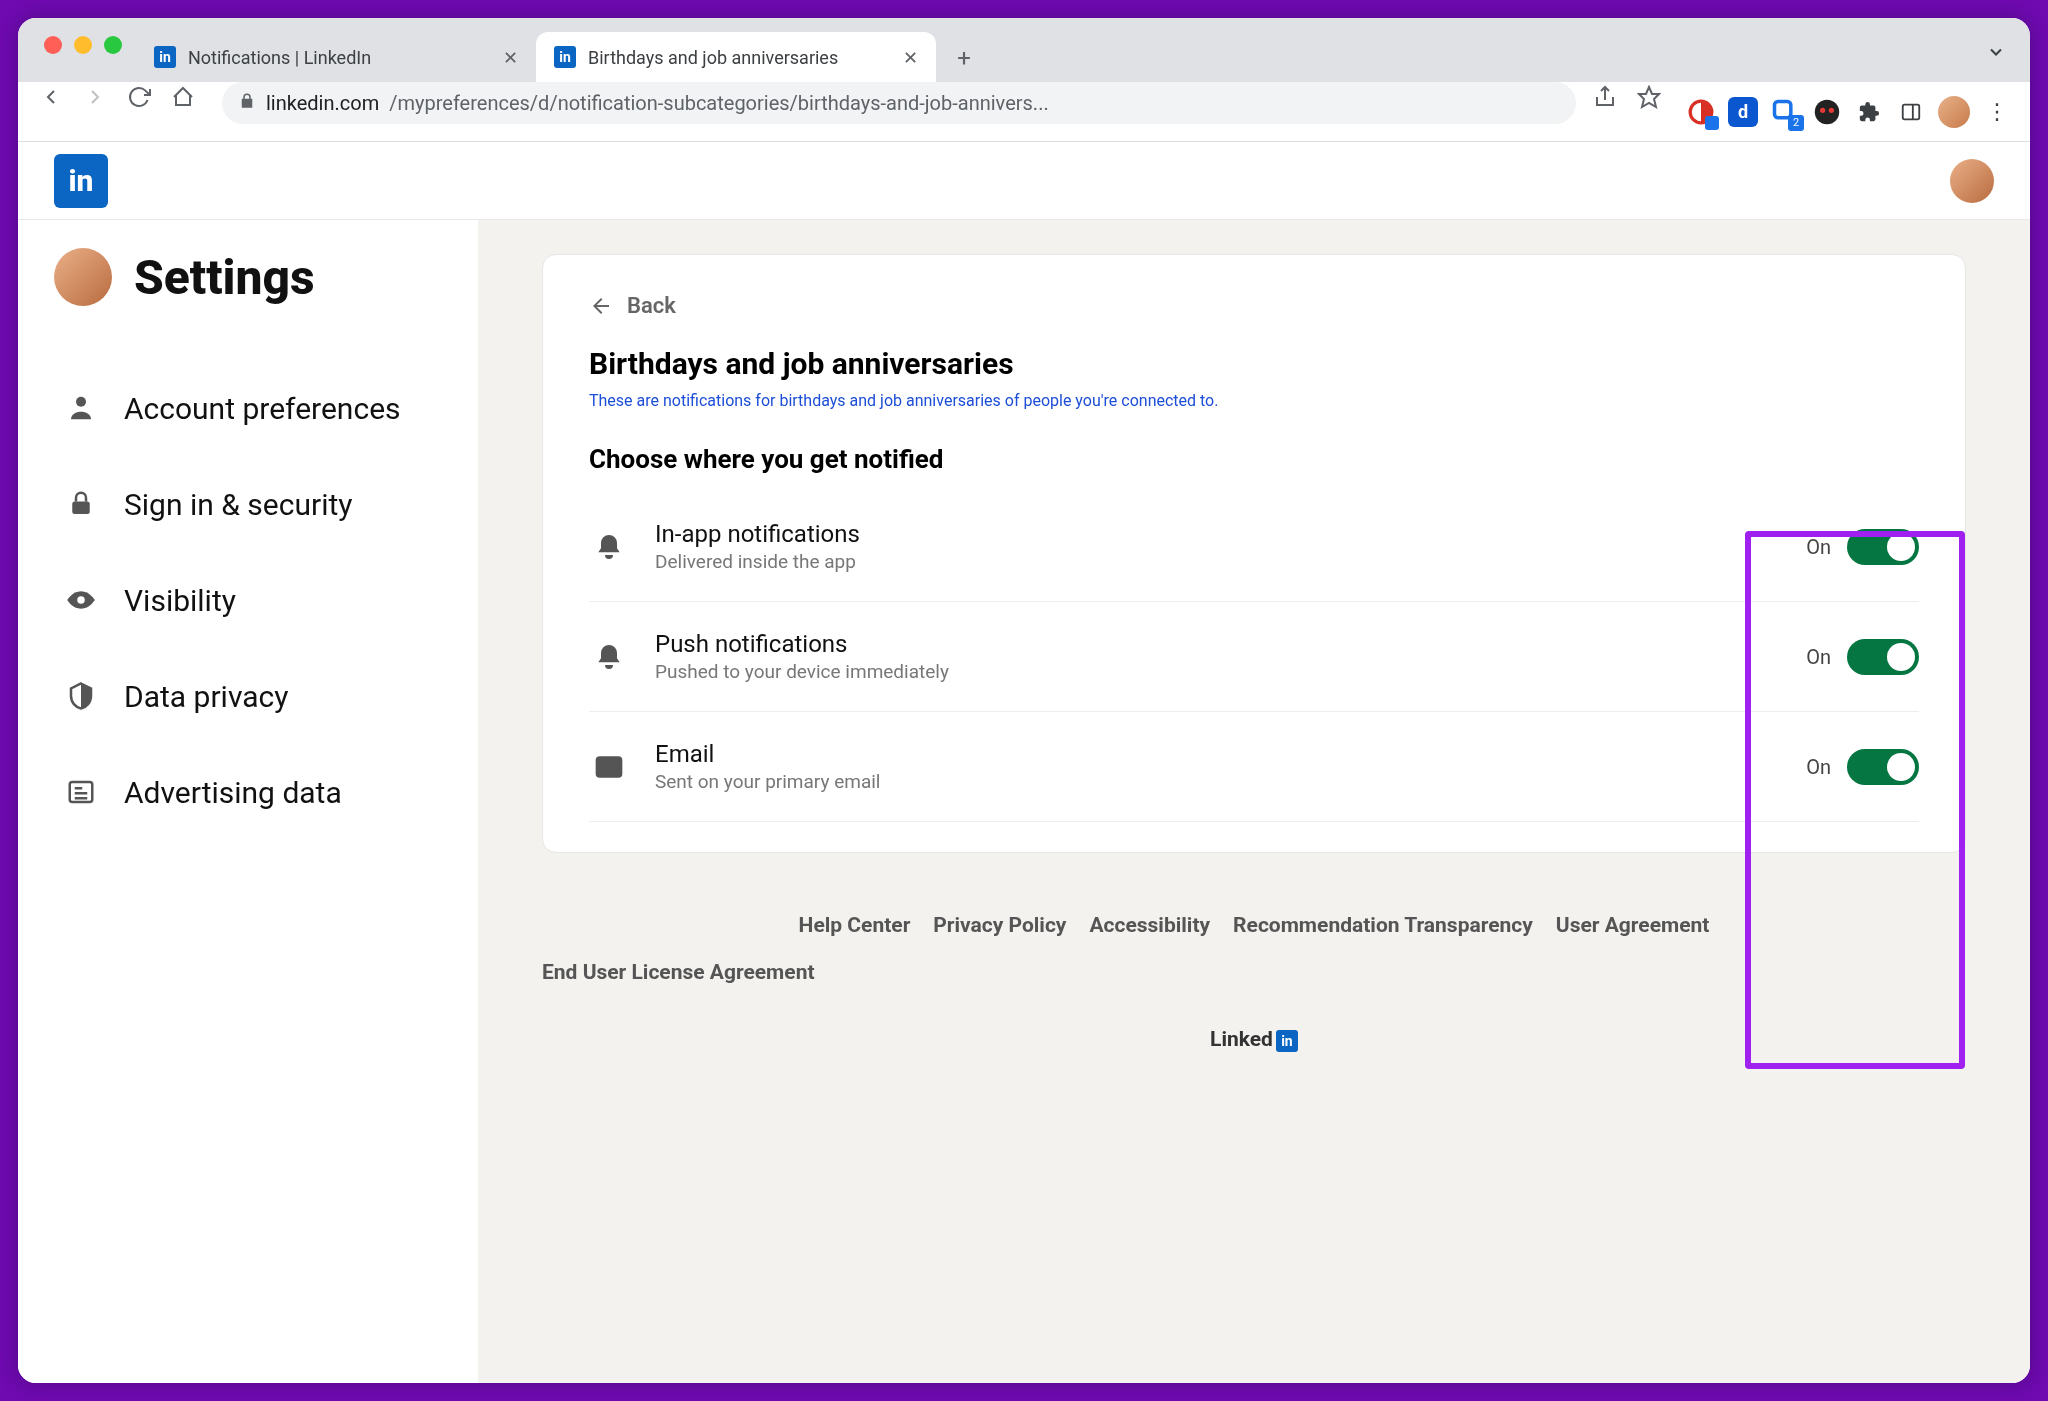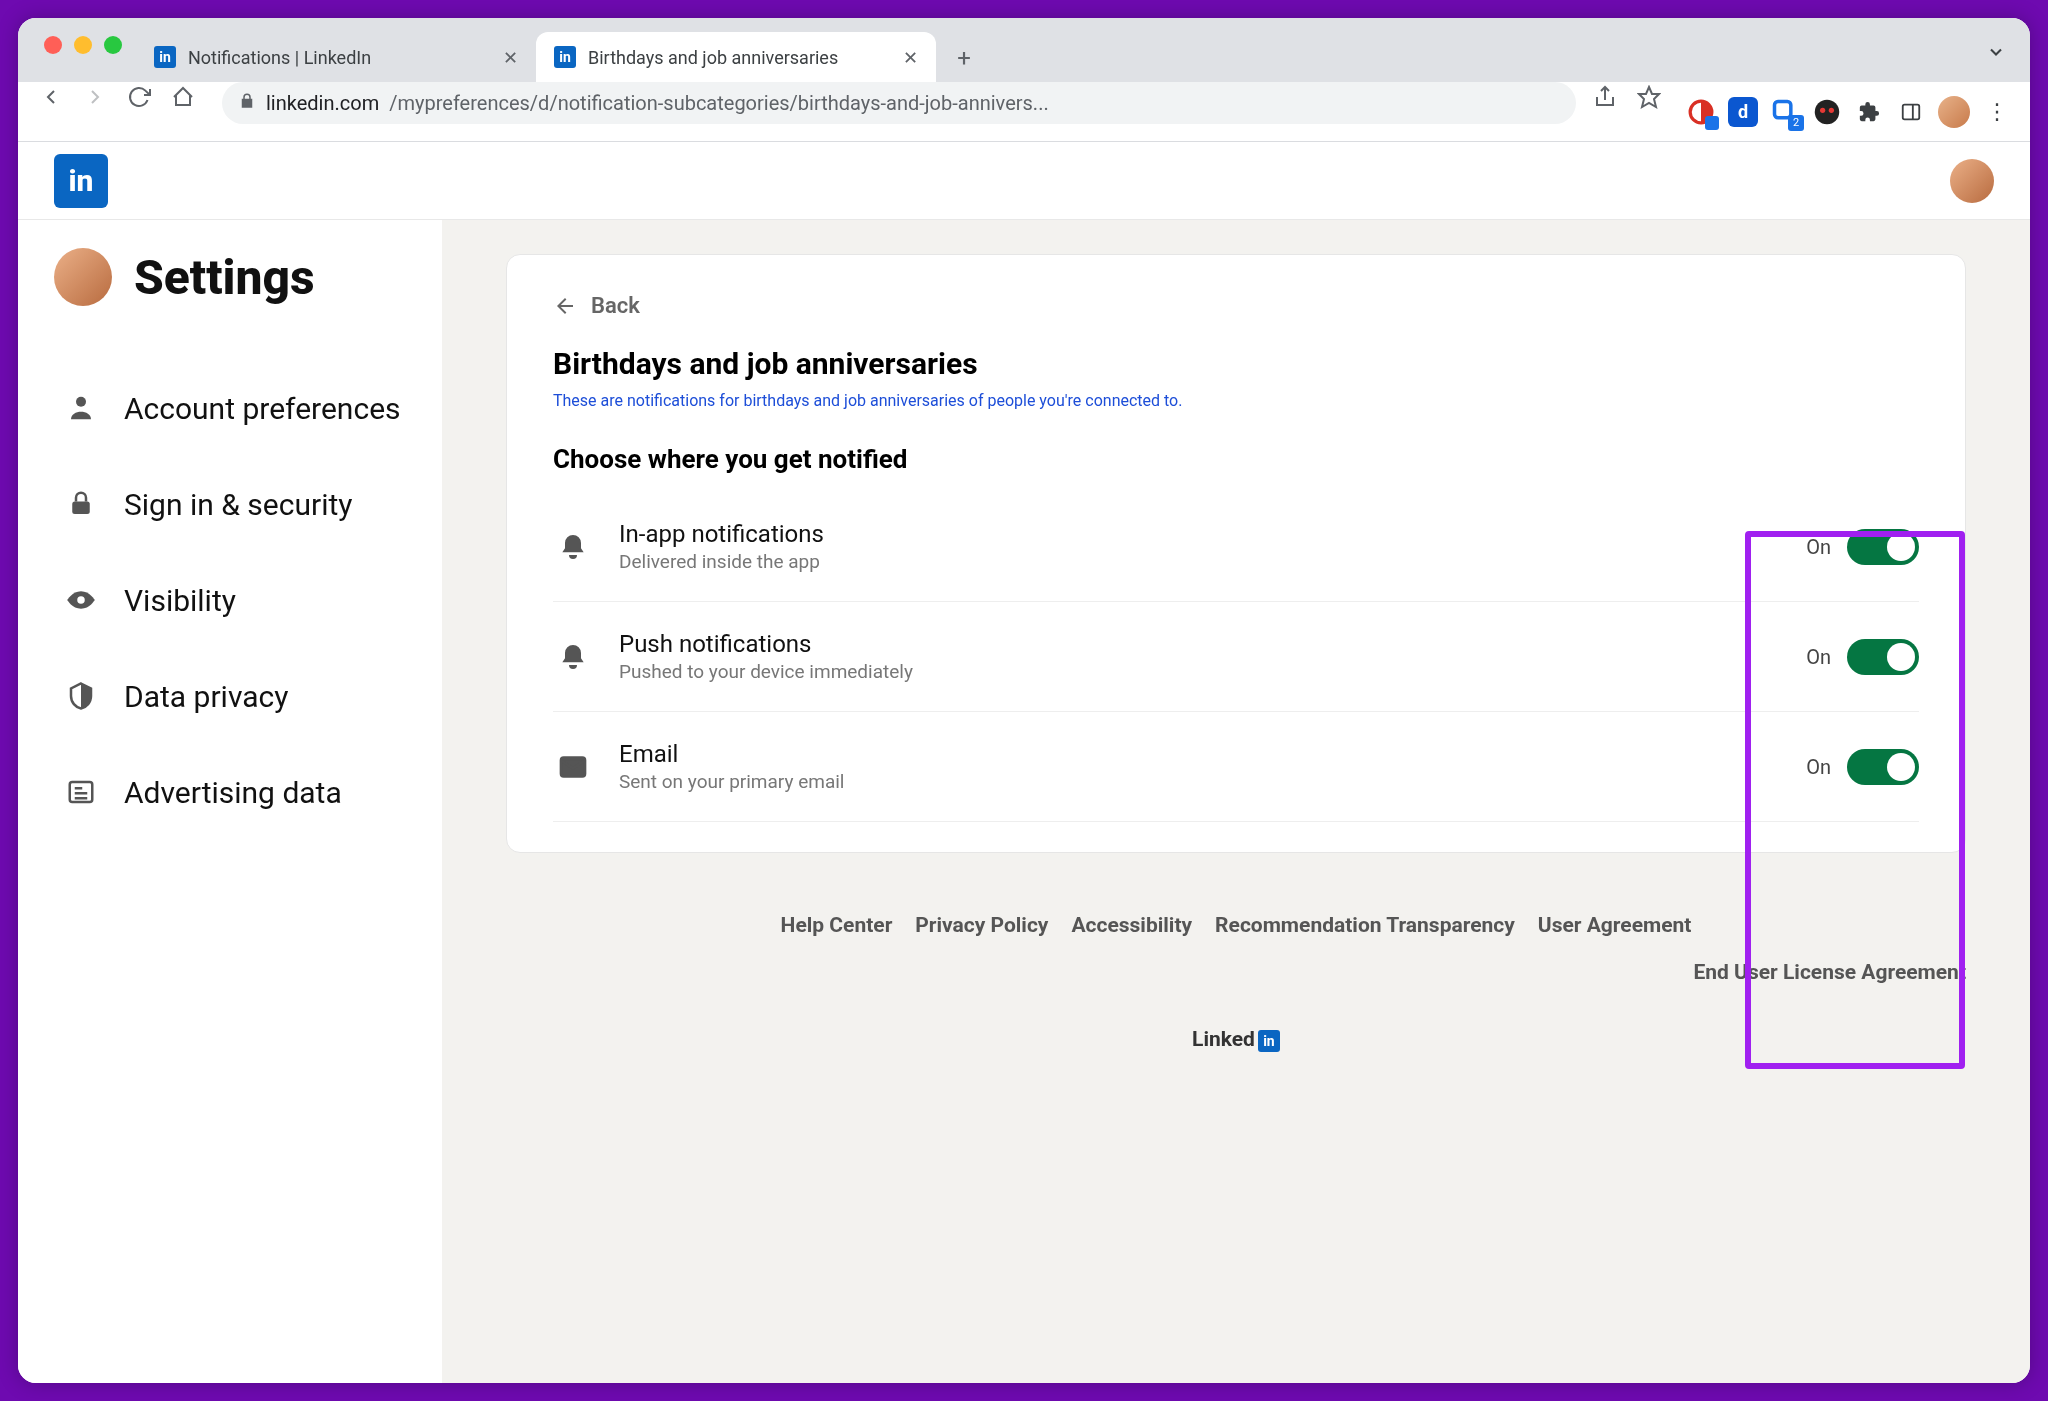--- a/index.html
+++ b/index.html
@@ -79,21 +79,21 @@
     display:flex; align-items:center; justify-content:space-between;
     padding: 0 36px;
   }
   .logo { width:54px;height:54px;background:#0a66c2;border-radius:6px;display:flex;align-items:center;justify-content:center;color:#fff;font-weight:800;font-size:30px;}
   .me-avatar { width:44px;height:44px;border-radius:50%;background:linear-gradient(135deg,#ebb088,#b86b3f); }
 
   .content-wrap { flex:1; display:flex; flex-direction:column; overflow:hidden;}
   .content { flex:1; display:flex; overflow:hidden;}
 
   .sidebar {
-    width:424px; background:#fff; padding: 28px 0 0 36px;
+    width:460px; background:#fff; padding: 28px 0 0 36px;
   }
   .settings-head { display:flex; align-items:center; gap:22px; margin-bottom:54px;}
   .settings-head .av { width:58px;height:58px;border-radius:50%;background:linear-gradient(135deg,#ebb088,#b86b3f);}
   .settings-head h1 { font-size:48px; font-weight:800; color:#111;}
 
   .nav-item { display:flex; align-items:center; gap:28px; height:96px; font-size:30px; color:#111; padding-left:12px; position:relative;}
   .nav-item.active { color:#0a7a4b; font-weight:700;}
   .nav-item.active::before { content:""; position:absolute; left:-36px; top:10px; bottom:10px; width:5px; background:#0a7a4b;}
   .nav-item .ic { width:30px; height:30px; display:flex;align-items:center;justify-content:center; color:#555;}
   .nav-item.active .ic{ color:#0a7a4b;}
@@ -372,21 +372,21 @@
 
           <div class="highlight-box"></div>
         </div>
 
         <div class="footer">
           <a>Help Center</a>
           <a>Privacy Policy</a>
           <a>Accessibility</a>
           <a>Recommendation Transparency</a>
           <a>User Agreement</a>
-          <a style="width:100%;text-align:right">End User License Agreement</a>
+          <a style="width:100%;text-align:left">End User License Agreement</a>
           <div class="footer-brand">
             <span>Linked</span><span class="mini">in</span>
           </div>
         </div>
       </div>
     </div>
   </div>
 </div>
 
 </body></html>

